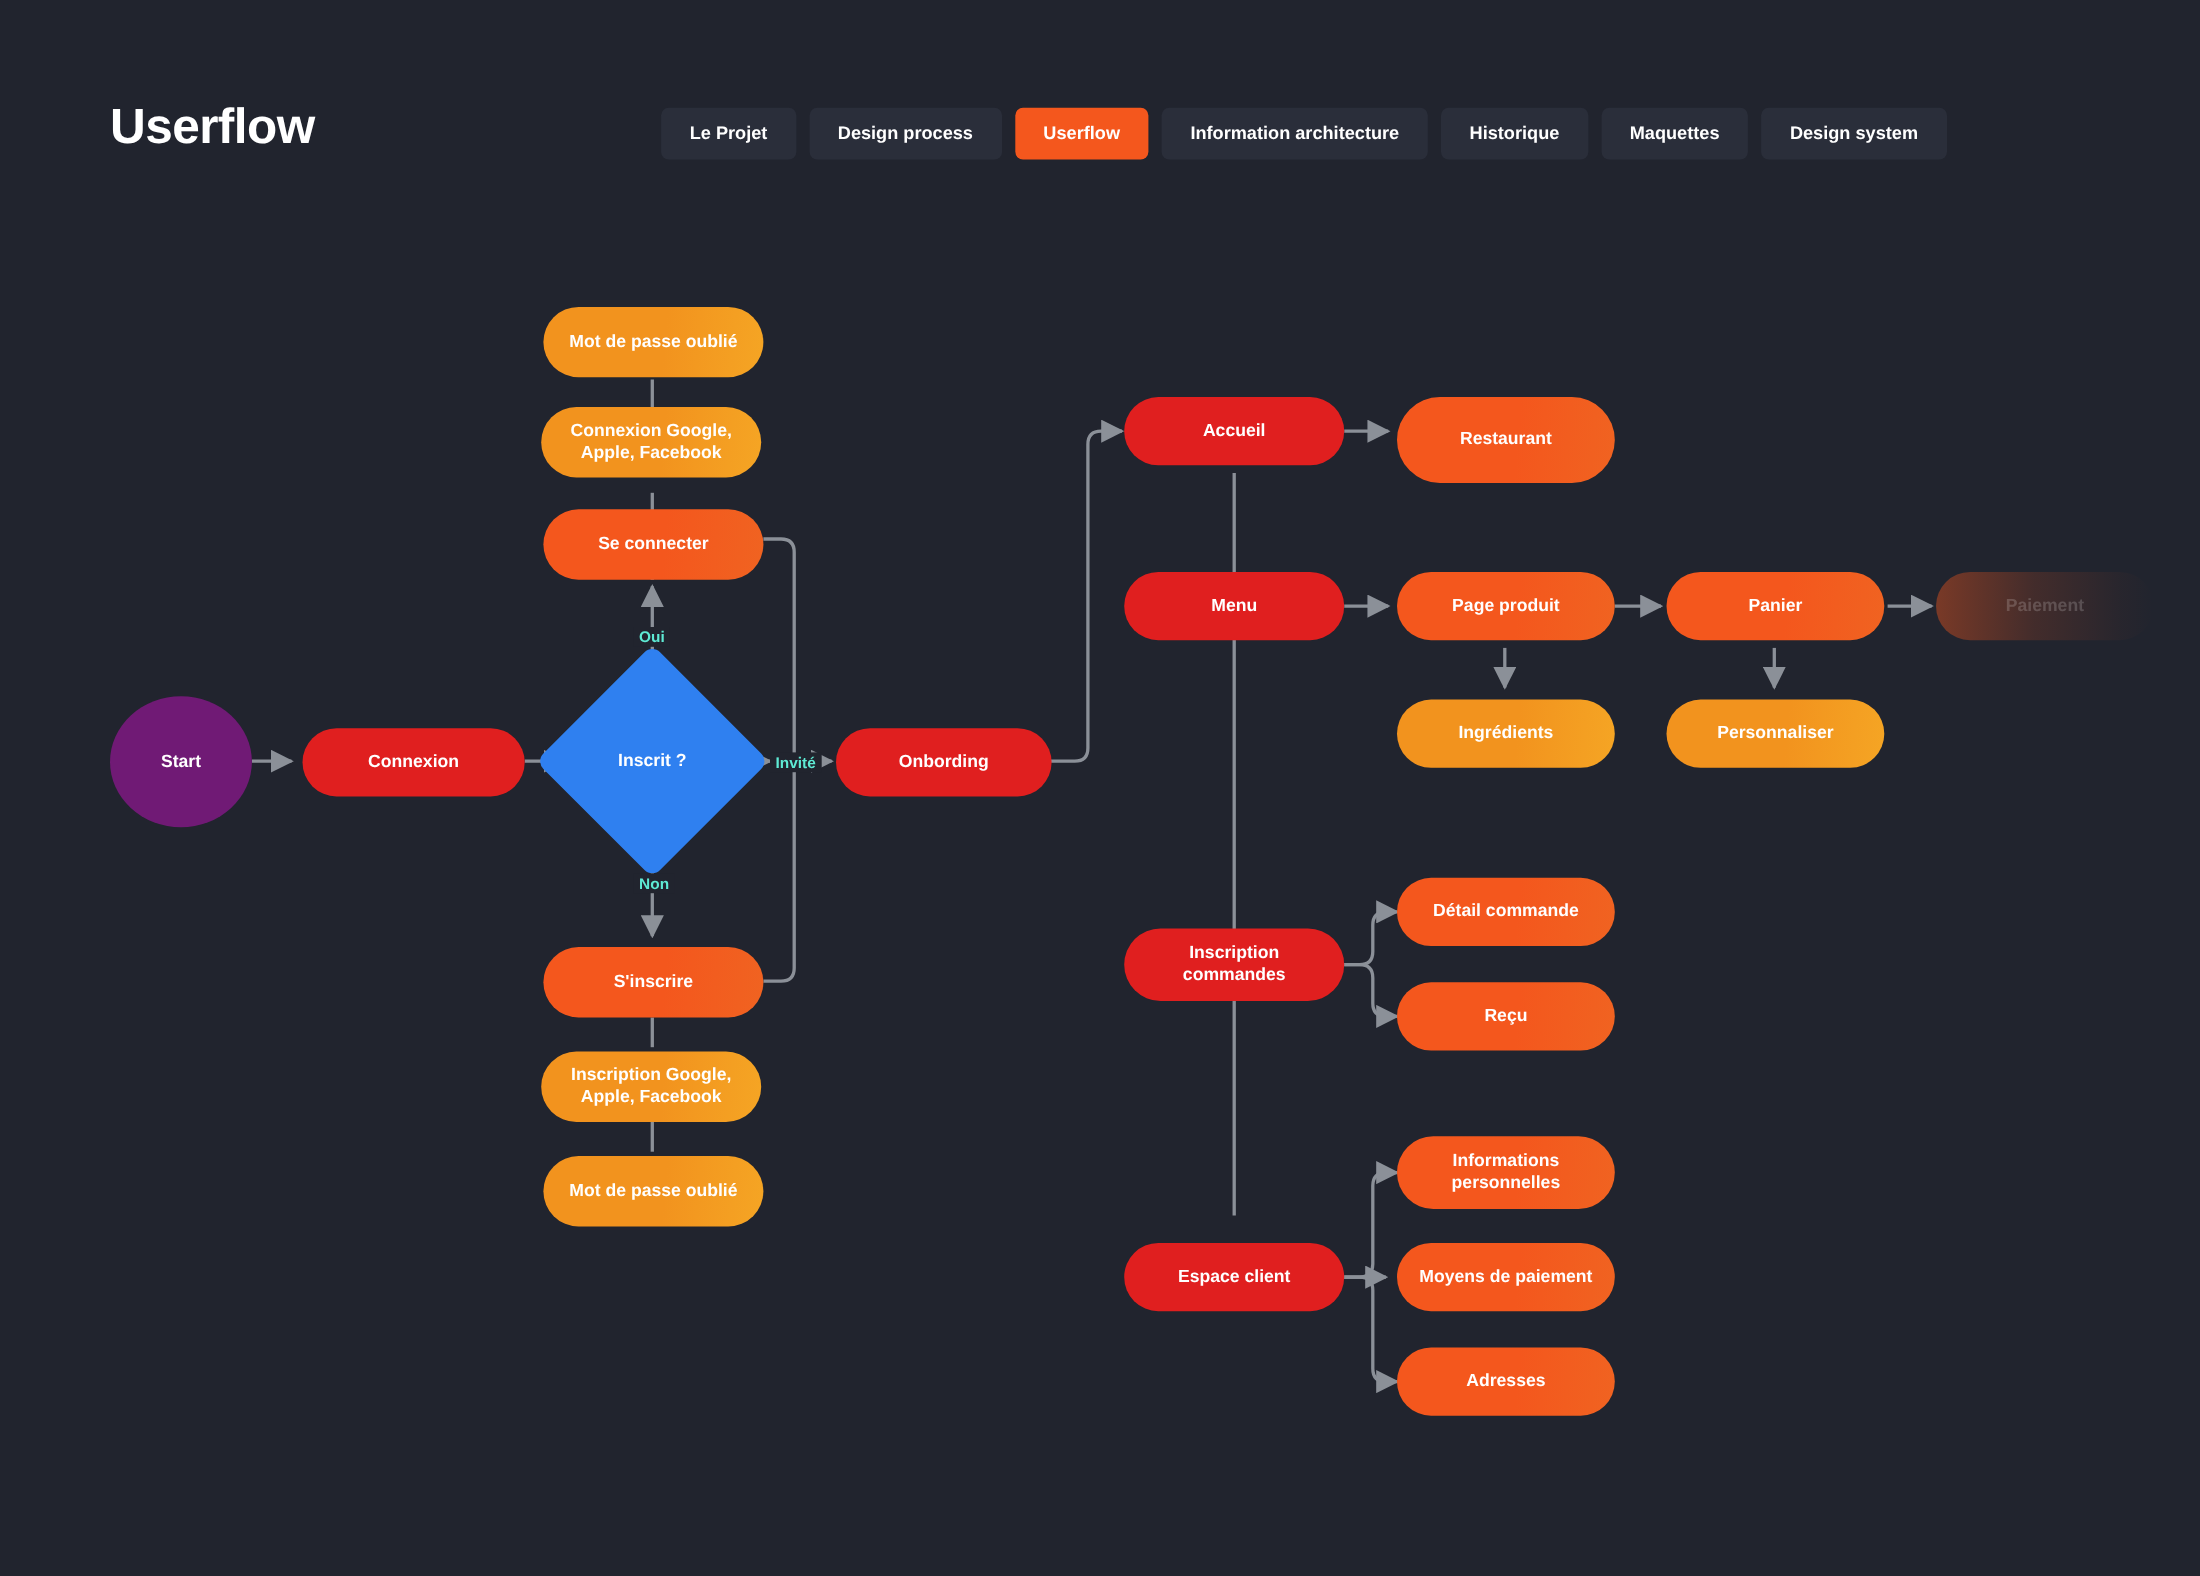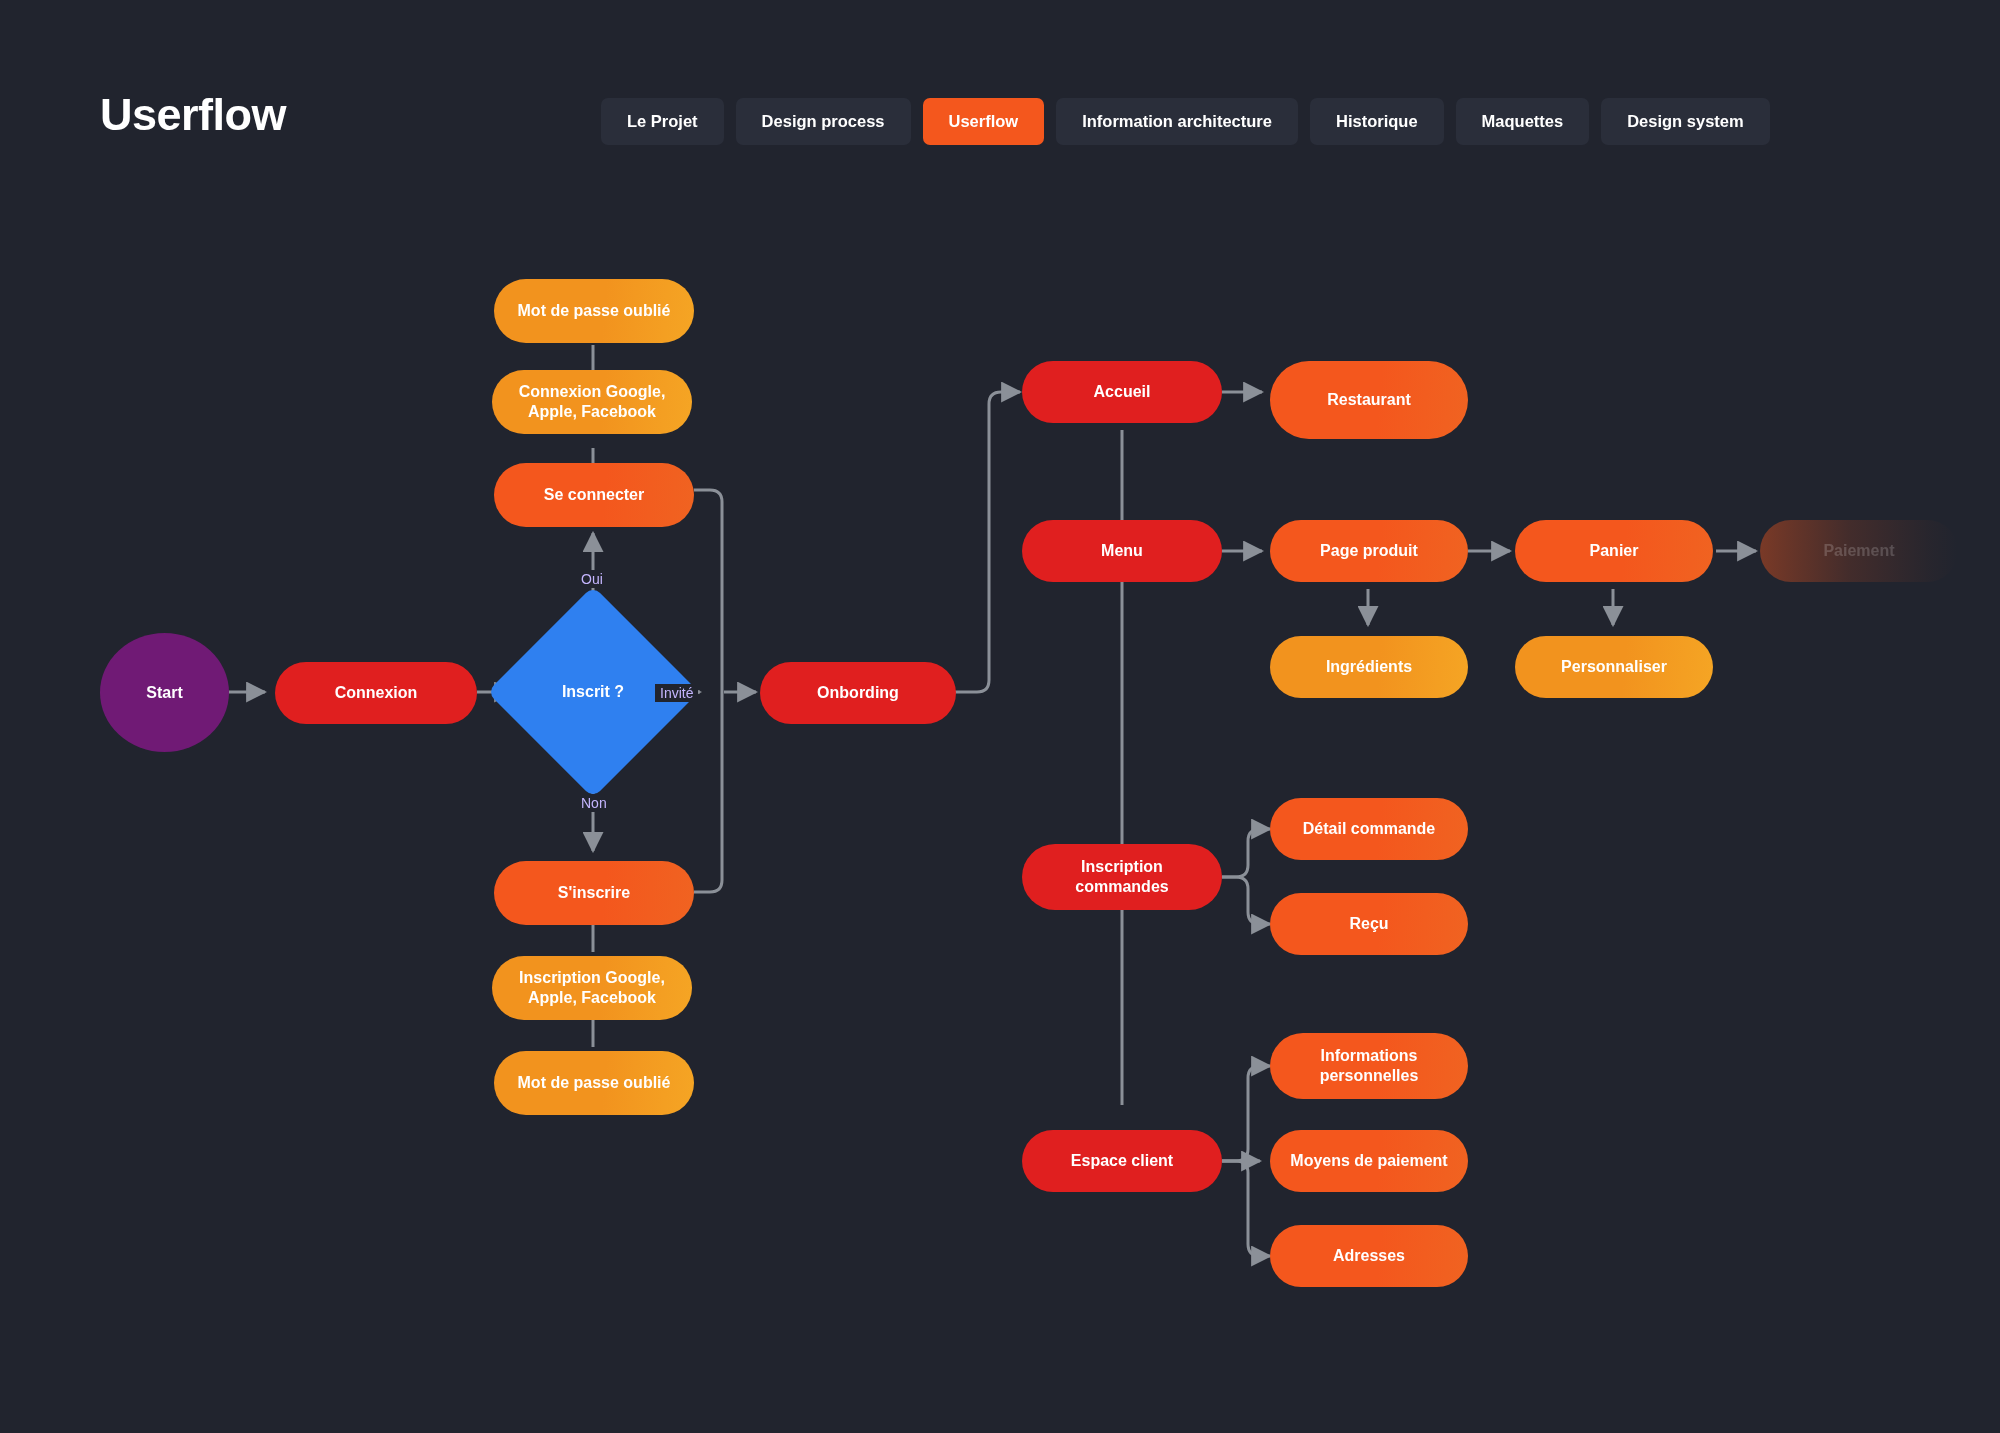--- a/index.html
+++ b/index.html
@@ -109,23 +109,23 @@
   .node.red      { background: #e01f1f; }
   .node.orange   { background: linear-gradient(95deg, #f4571d 0%, #f4571d 55%, #f06321 100%); }
   .node.gold     { background: linear-gradient(95deg, #f2931e 0%, #f2931e 55%, #f5a524 100%); }
   .node.faded {
     background: linear-gradient(90deg, rgba(244,87,29,0.42) 0%, rgba(244,87,29,0.16) 45%, rgba(244,87,29,0.03) 85%, rgba(244,87,29,0) 100%);
     color: rgba(255,255,255,0.18);
   }
 
   .edge-label {
     position: absolute;
-    color: #c4b5fd;
+    color: #5eead4;
     font-size: 14px;
-    font-weight: 400;
+    font-weight: 700;
     white-space: nowrap;
     background: #21242e;
     padding: 2px 5px;
     line-height: 1;
     text-align: center;
   }
 </style>
 </head>
 <body>
 
@@ -280,16 +280,16 @@
     </div>
     <div class="node orange" style="left:1270px; top:1130px; width:198px; height:62px;">
       <span>Moyens de paiement</span>
     </div>
     <div class="node orange" style="left:1270px; top:1225px; width:198px; height:62px;">
       <span>Adresses</span>
     </div>
 
     <div class="edge-label" style="left:576px; top:570px;">Oui</div>
     <div class="edge-label" style="left:576px; top:794px;">Non</div>
-    <div class="edge-label" style="left:655px; top:684px;">Invité</div>
+    <div class="edge-label" style="left:700px; top:684px;">Invité</div>
 
   </div>
 </div>
 
 </body></html>

